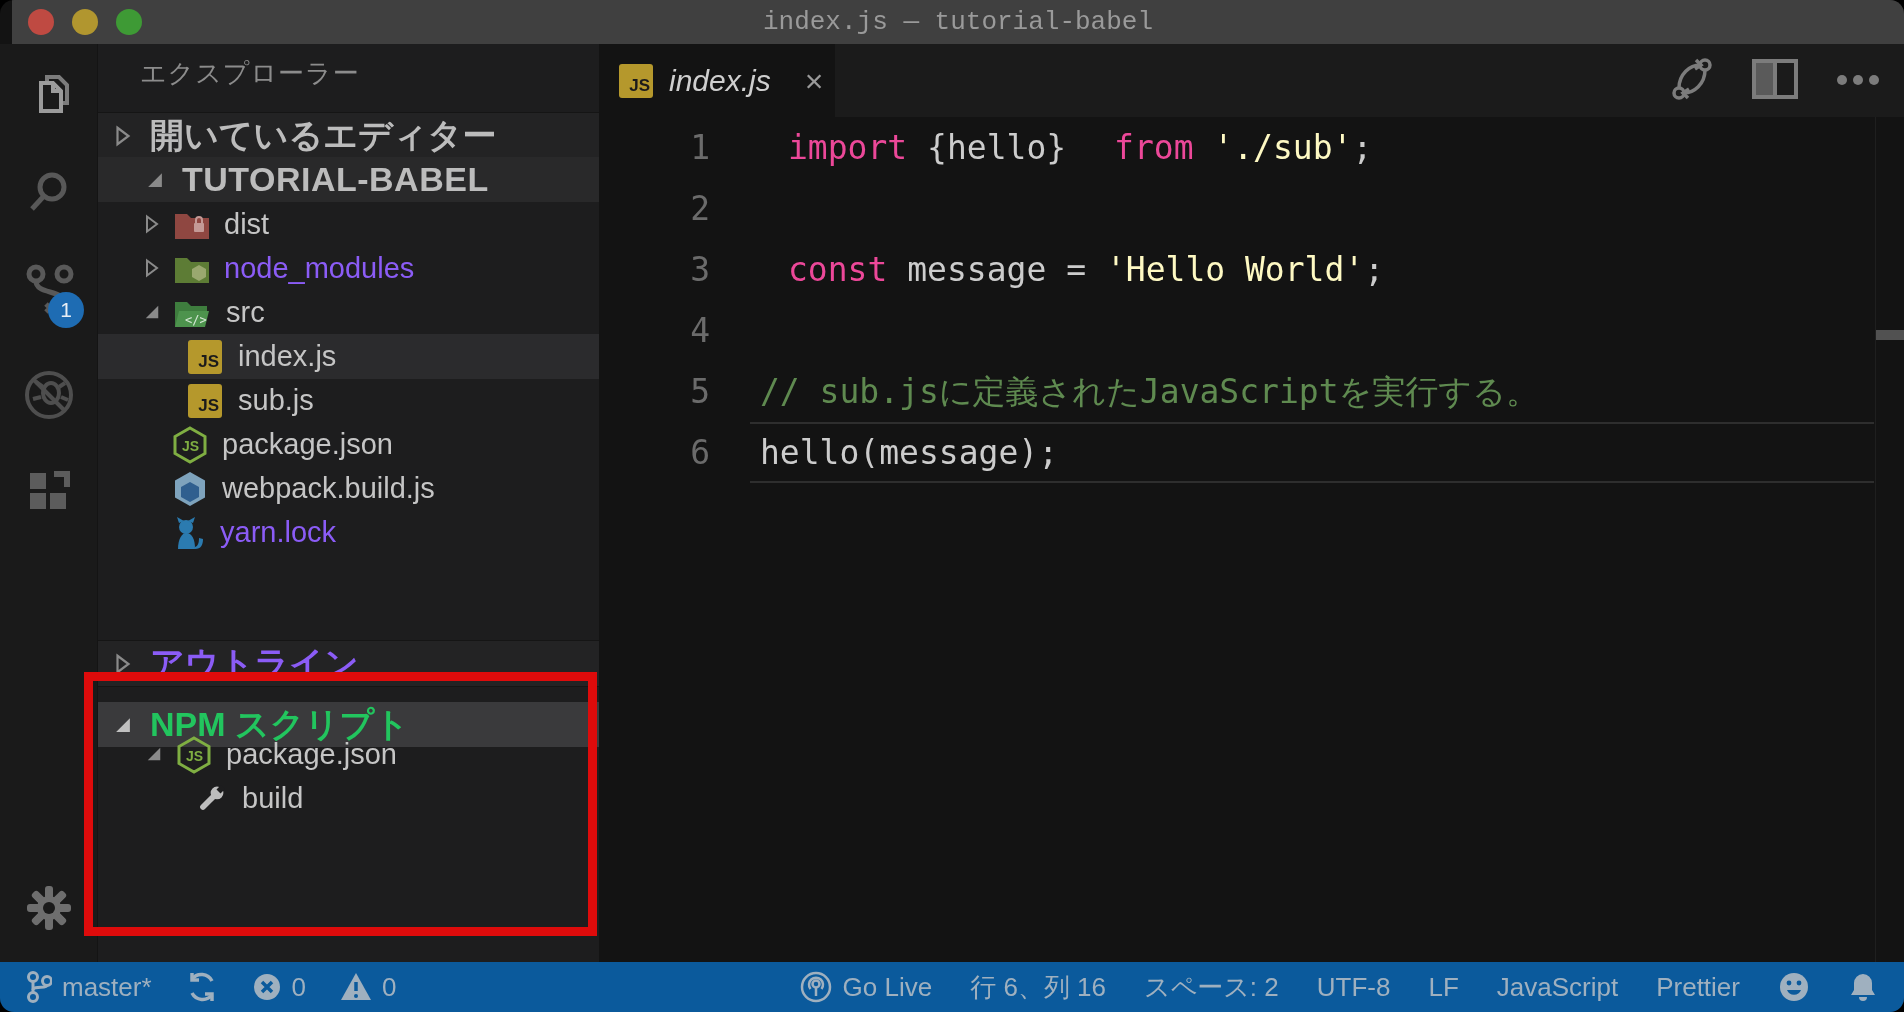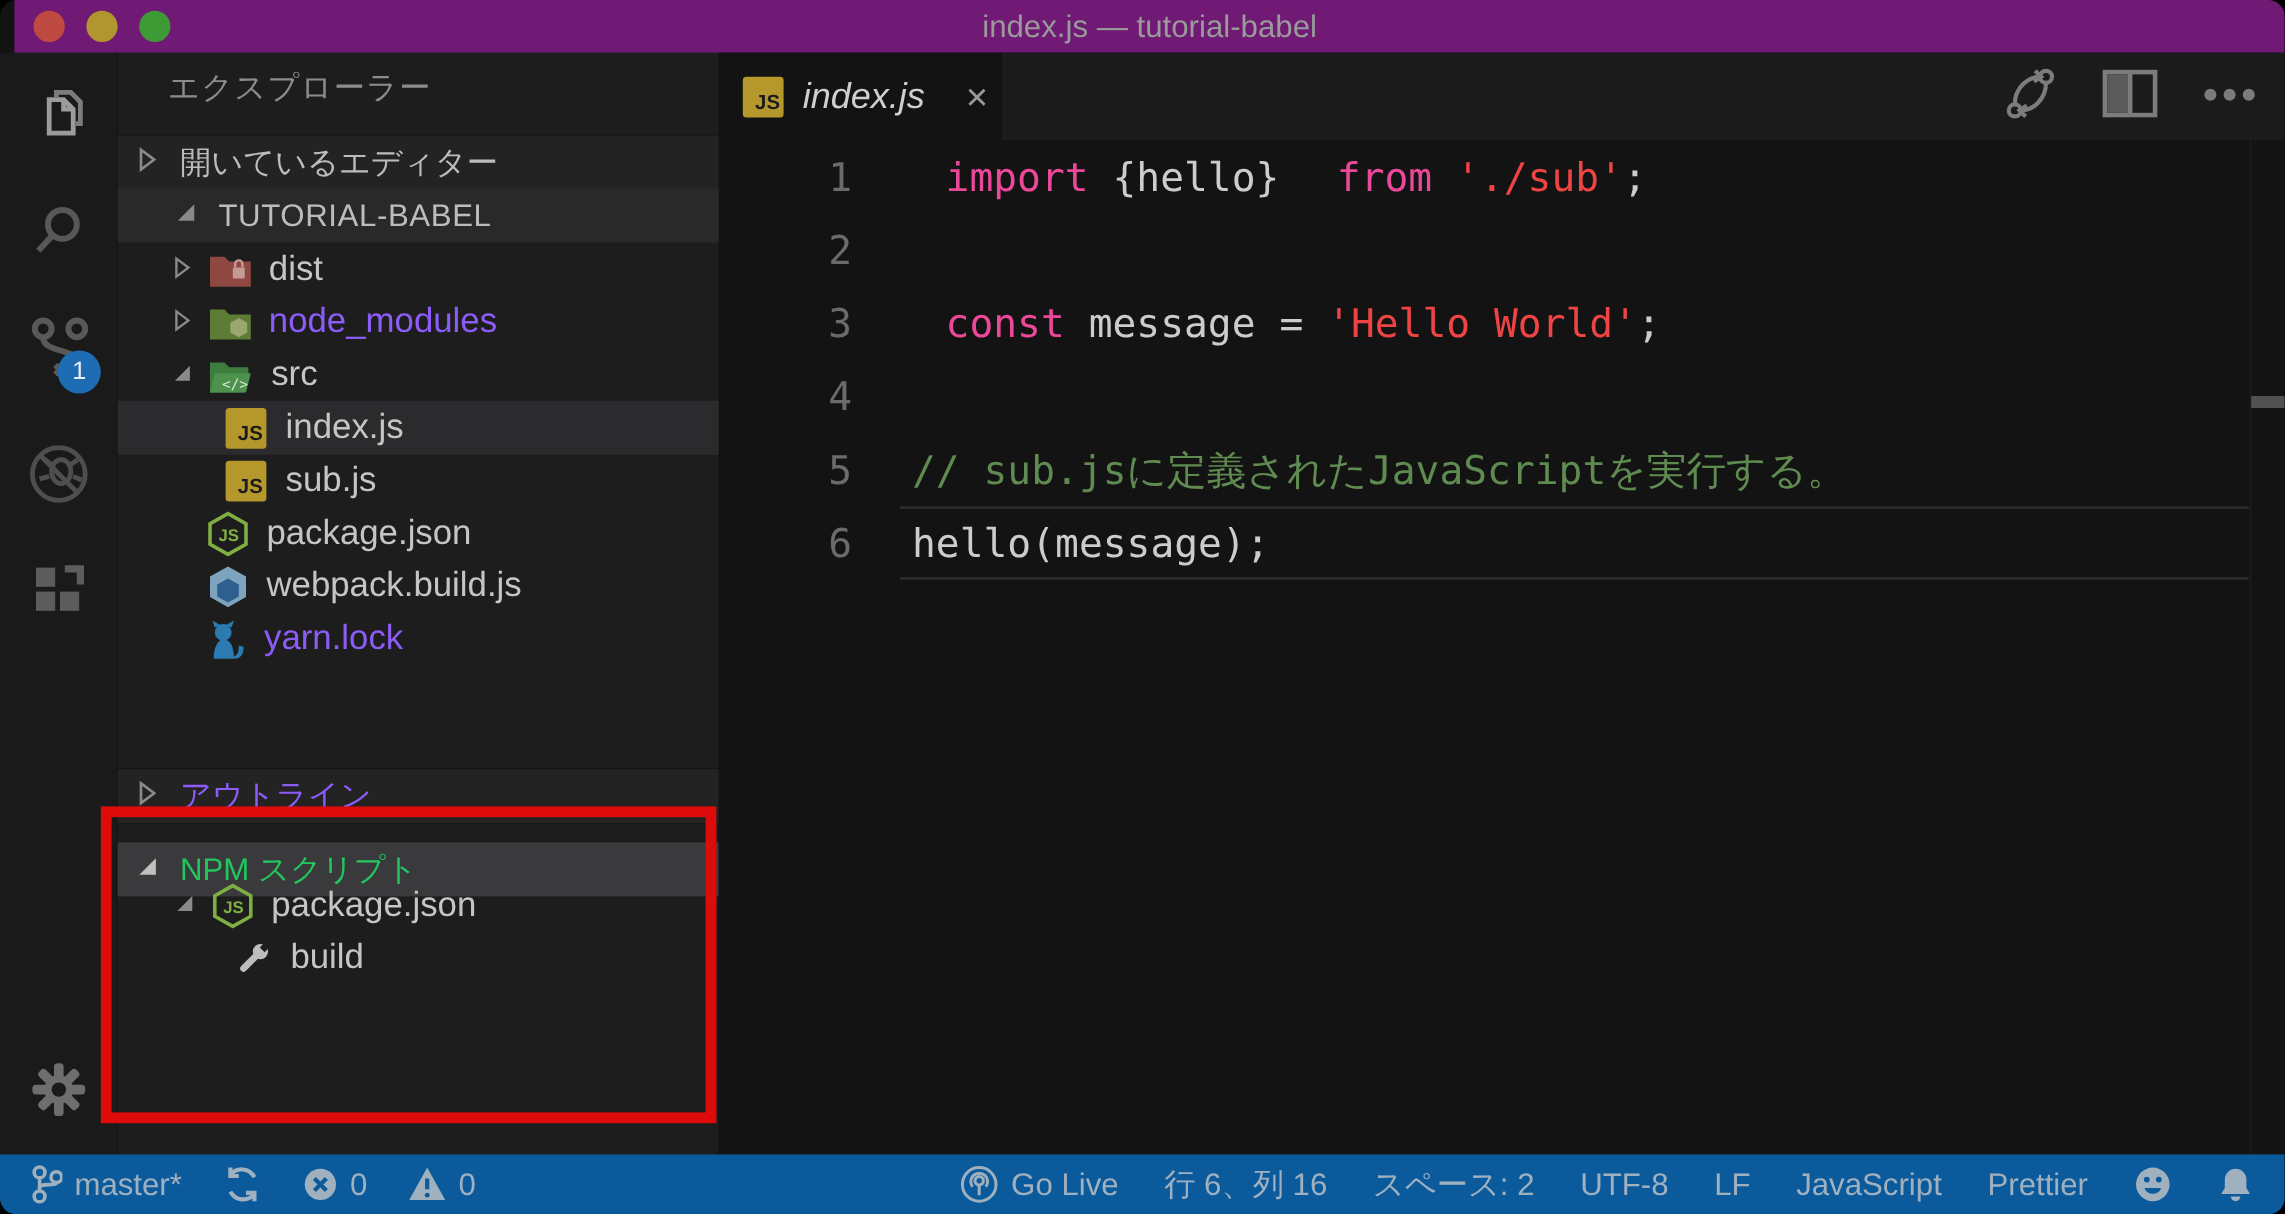--- a/index.html
+++ b/index.html
@@ -1,34 +1,34 @@
 <!DOCTYPE html>
 <html><head>
 <meta charset="utf-8">
 <style>
   html,body{margin:0;padding:0;background:#000;}
   .window{position:relative;width:1904px;height:1012px;background:#131313;border-radius:14px;overflow:hidden;
           font-family:"Liberation Sans",sans-serif;}
   
-  .titlebar{position:absolute;left:12px;top:0;right:0;height:44px;background:#701a75;border-bottom:1px solid #101010;}
+  .titlebar{position:absolute;left:12px;top:0;right:0;height:44px;background:#404040;border-bottom:1px solid #101010;font-family:Liberation Mono, monospace;}
   .title{text-align:center;line-height:44px;color:#9a9a9a;font-size:26px;}
   .lights{position:absolute;left:16px;top:9px;display:flex;gap:18px;}
   .light{width:26px;height:26px;border-radius:50%;}
   .l-red{background:#bf4a42;} .l-yellow{background:#b1962f;} .l-green{background:#3e9a35;}
   
   .activitybar{position:absolute;left:0;top:44px;bottom:50px;width:97px;background:#1a1a1a;border-right:1px solid #141414;}
   .act{position:absolute;left:0;width:97px;height:56px;display:flex;align-items:center;justify-content:center;overflow:visible;}
   .act svg{display:block;}
   .badge{position:absolute;left:48px;top:28px;width:36px;height:36px;border-radius:50%;background:#1e6cb3;
          color:#e8eef5;font-size:21px;display:flex;align-items:center;justify-content:center;}
   
   .sidebar{position:absolute;left:98px;top:44px;bottom:50px;width:501px;background:#1d1d1e;text-align:right;}
   .expl-title{position:absolute;left:42px;top:0;height:52px;line-height:58px;color:#8c8c8c;font-size:26px;letter-spacing:1px;}
   .row{position:absolute;left:0;right:0;height:45px;display:flex;align-items:center;color:#c5c5c5;font-size:29px;}
-  .hdr{font-weight:normal;font-size:26px;color:#bcbcbc;}
+  .hdr{font-weight:bold;font-size:34px;color:#bcbcbc;}
   .bg-a{background:#232324;border-top:1px solid #151515;border-bottom:1px solid #151515;}
   .bg-b{background:#29292a;padding-left:32px;}
   .bg-npm{background:#3a3a3c;}
   .sel{background:#2b2b2d;}
   .dim{color:#8b5cf6;}
   .tw{flex:0 0 auto;}
   .lbl{white-space:nowrap;}
   .icon{flex:0 0 auto;display:flex;align-items:center;justify-content:center;}
   .jsicon{width:34px;height:34px;background:#b5982c;border-radius:3px;color:#1b1b1b;font-weight:bold;font-size:17px;
           display:flex;align-items:flex-end;justify-content:flex-end;padding:0 3px 2px 0;box-sizing:border-box;}
@@ -39,21 +39,21 @@
   .tab{position:absolute;left:0;top:0;width:236px;height:73px;background:#131313;display:flex;align-items:center;
        padding:0 20px;box-sizing:border-box;gap:16px;}
   .tablabel{font-style:italic;font-size:30px;color:#cfcfcf;}
   .tabclose{margin-left:18px;color:#9a9a9a;font-size:32px;line-height:32px;}
   .actions{position:absolute;right:24px;top:0;height:73px;display:flex;align-items:center;gap:38px;}
   .code{position:absolute;left:0;top:73px;right:28px;bottom:0;font-family:"DejaVu Sans Mono",monospace;
         font-size:33px;line-height:61px;}
   .cl{position:relative;height:61px;white-space:pre;}
   .num{display:inline-block;width:111px;text-align:right;color:#6b6b6b;}
   .ct{margin-left:50px;}
-  .kw{color:#ec4899;margin-left:28px;} .str{color:#ef4444;} .cmt{color:#5f8a50;} .pln{color:#cccccc;}
+  .kw{color:#ec4899;margin-left:28px;} .str{color:#fef9c3;} .cmt{color:#5f8a50;} .pln{color:#cccccc;}
   .curline{position:absolute;left:151px;right:2px;top:0;bottom:0;border-top:2px solid #2e2e2e;border-bottom:2px solid #2e2e2e;}
   .ruler{position:absolute;right:28px;top:73px;bottom:0;width:1px;background:#1f1f1f;}
   .scrollmark{position:absolute;right:0;top:286px;width:28px;height:10px;background:#515151;}
   
   .statusbar{position:absolute;left:0;right:0;bottom:0;height:50px;background:#0b5a9c;color:#9fb0bf;font-size:26px;}
   .sb-left{position:absolute;left:26px;top:0;height:50px;display:flex;align-items:center;gap:34px;}
   .sb-right{position:absolute;right:26px;top:0;height:50px;display:flex;align-items:center;gap:38px;}
   .sb-item{display:flex;align-items:center;gap:10px;white-space:nowrap;}
   .sb-item svg{display:block;}
 </style>

